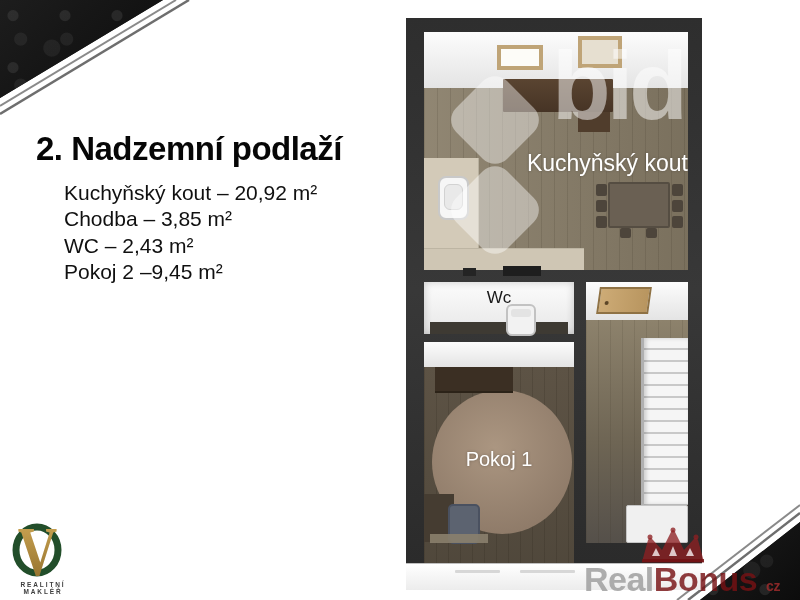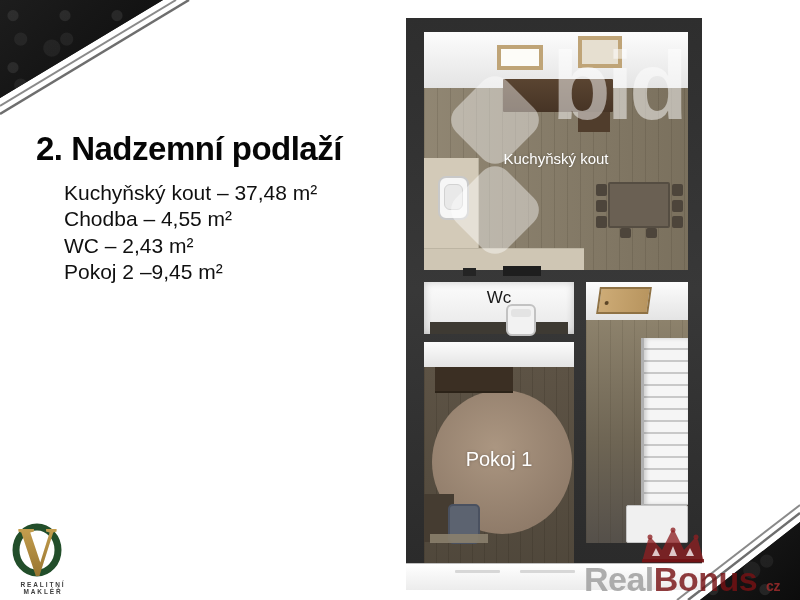--- a/index.html
+++ b/index.html
@@ -58,21 +58,21 @@
   #frame-shelf{left:73px;top:13px;width:46px;height:25px;background:#fdfcf8;}
   #frame-picture{left:154px;top:4px;width:44px;height:32px;background:#e6dfd0;}
   #kitchen-sideboard{position:absolute;left:79px;top:47px;width:110px;height:33px;
     background:linear-gradient(180deg,#5a4431,#463425);border-radius:1px;}
   #sideboard-ext{position:absolute;left:154px;top:80px;width:32px;height:20px;background:#503d2c;}
   #kitchen-sink{position:absolute;left:14px;top:144px;width:31px;height:44px;background:#f6f6f6;
     border:2px solid #c9c9c9;border-radius:8px;}
   #kitchen-sink .basin{position:absolute;left:4px;top:6px;right:4px;bottom:8px;background:#e9e9e9;border:1px solid #d2d2d2;border-radius:6px;}
   #dining-table{position:absolute;left:184px;top:150px;width:62px;height:46px;background:#6a6053;border:2px solid #554d42;border-radius:2px;}
   .chair{position:absolute;width:11px;height:12px;background:#4d453b;border-radius:2px;}
-  #kitchen-label{position:absolute;left:0;right:0;top:118px;text-align:center;color:#fff;font-size:15px;
+  #kitchen-label{position:absolute;left:0;right:0;top:118px;text-align:right;color:#fff;font-size:23px;
     text-shadow:0 0 3px rgba(0,0,0,.25);}
 
   
   #room-wc{left:18px;top:264px;width:150px;height:52px;background:linear-gradient(180deg,#fcfcfc,#e7e7e7);box-shadow:inset 0 0 8px rgba(0,0,0,.2);}
   #wc-floor{position:absolute;left:6px;top:40px;right:6px;height:12px;background:#3e3a33;}
   #wc-label{position:absolute;left:0;right:0;top:6px;text-align:center;font-size:17px;color:#191919;font-weight:500;}
   #wc-toilet{position:absolute;left:100px;top:286px;width:30px;height:32px;z-index:4;background:#f2f2f2;
     border:2px solid #c2c2c2;border-radius:6px;}
   #wc-toilet .lid{position:absolute;left:3px;top:3px;right:3px;height:8px;background:#e3e3e3;border-radius:3px;}
 
@@ -126,22 +126,22 @@
 <div id="corner-br" class="corner" data-interactable="false"></div>
 <svg id="pinstripes" width="800" height="600" data-interactable="false">
   <line x1="0" y1="106" x2="176" y2="0" stroke="#8a8a8a" stroke-width="2"></line>
   <line x1="0" y1="114" x2="189" y2="0" stroke="#6e6e6e" stroke-width="2.5"></line>
   <line x1="677" y1="600" x2="800" y2="505" stroke="#8a8a8a" stroke-width="2"></line>
   <line x1="688" y1="600" x2="800" y2="513" stroke="#6e6e6e" stroke-width="2.5"></line>
 </svg>
 
 <div id="page-title" data-interactable="false">2. Nadzemní podlaží</div>
 <div id="room-list" data-interactable="false">
-  <div data-interactable="false">Kuchyňský kout – 37,48 m²</div>
-  <div data-interactable="false">Chodba – 4,55 m²</div>
+  <div data-interactable="false">Kuchyňský kout – 20,92 m²</div>
+  <div data-interactable="false">Chodba – 3,85 m²</div>
   <div data-interactable="false">WC – 2,43 m²</div>
   <div data-interactable="false">Pokoj 2 –9,45 m²</div>
 </div>
 
 <div id="agency-logo" data-interactable="false">
   <svg width="86" height="62" viewBox="0 0 86 62" data-interactable="false">
     <defs>
       <linearGradient id="goldGrad" x1="0" y1="0" x2="0" y2="1">
         <stop offset="0" stop-color="#d3ac58"></stop>
         <stop offset="1" stop-color="#8a6827"></stop>

